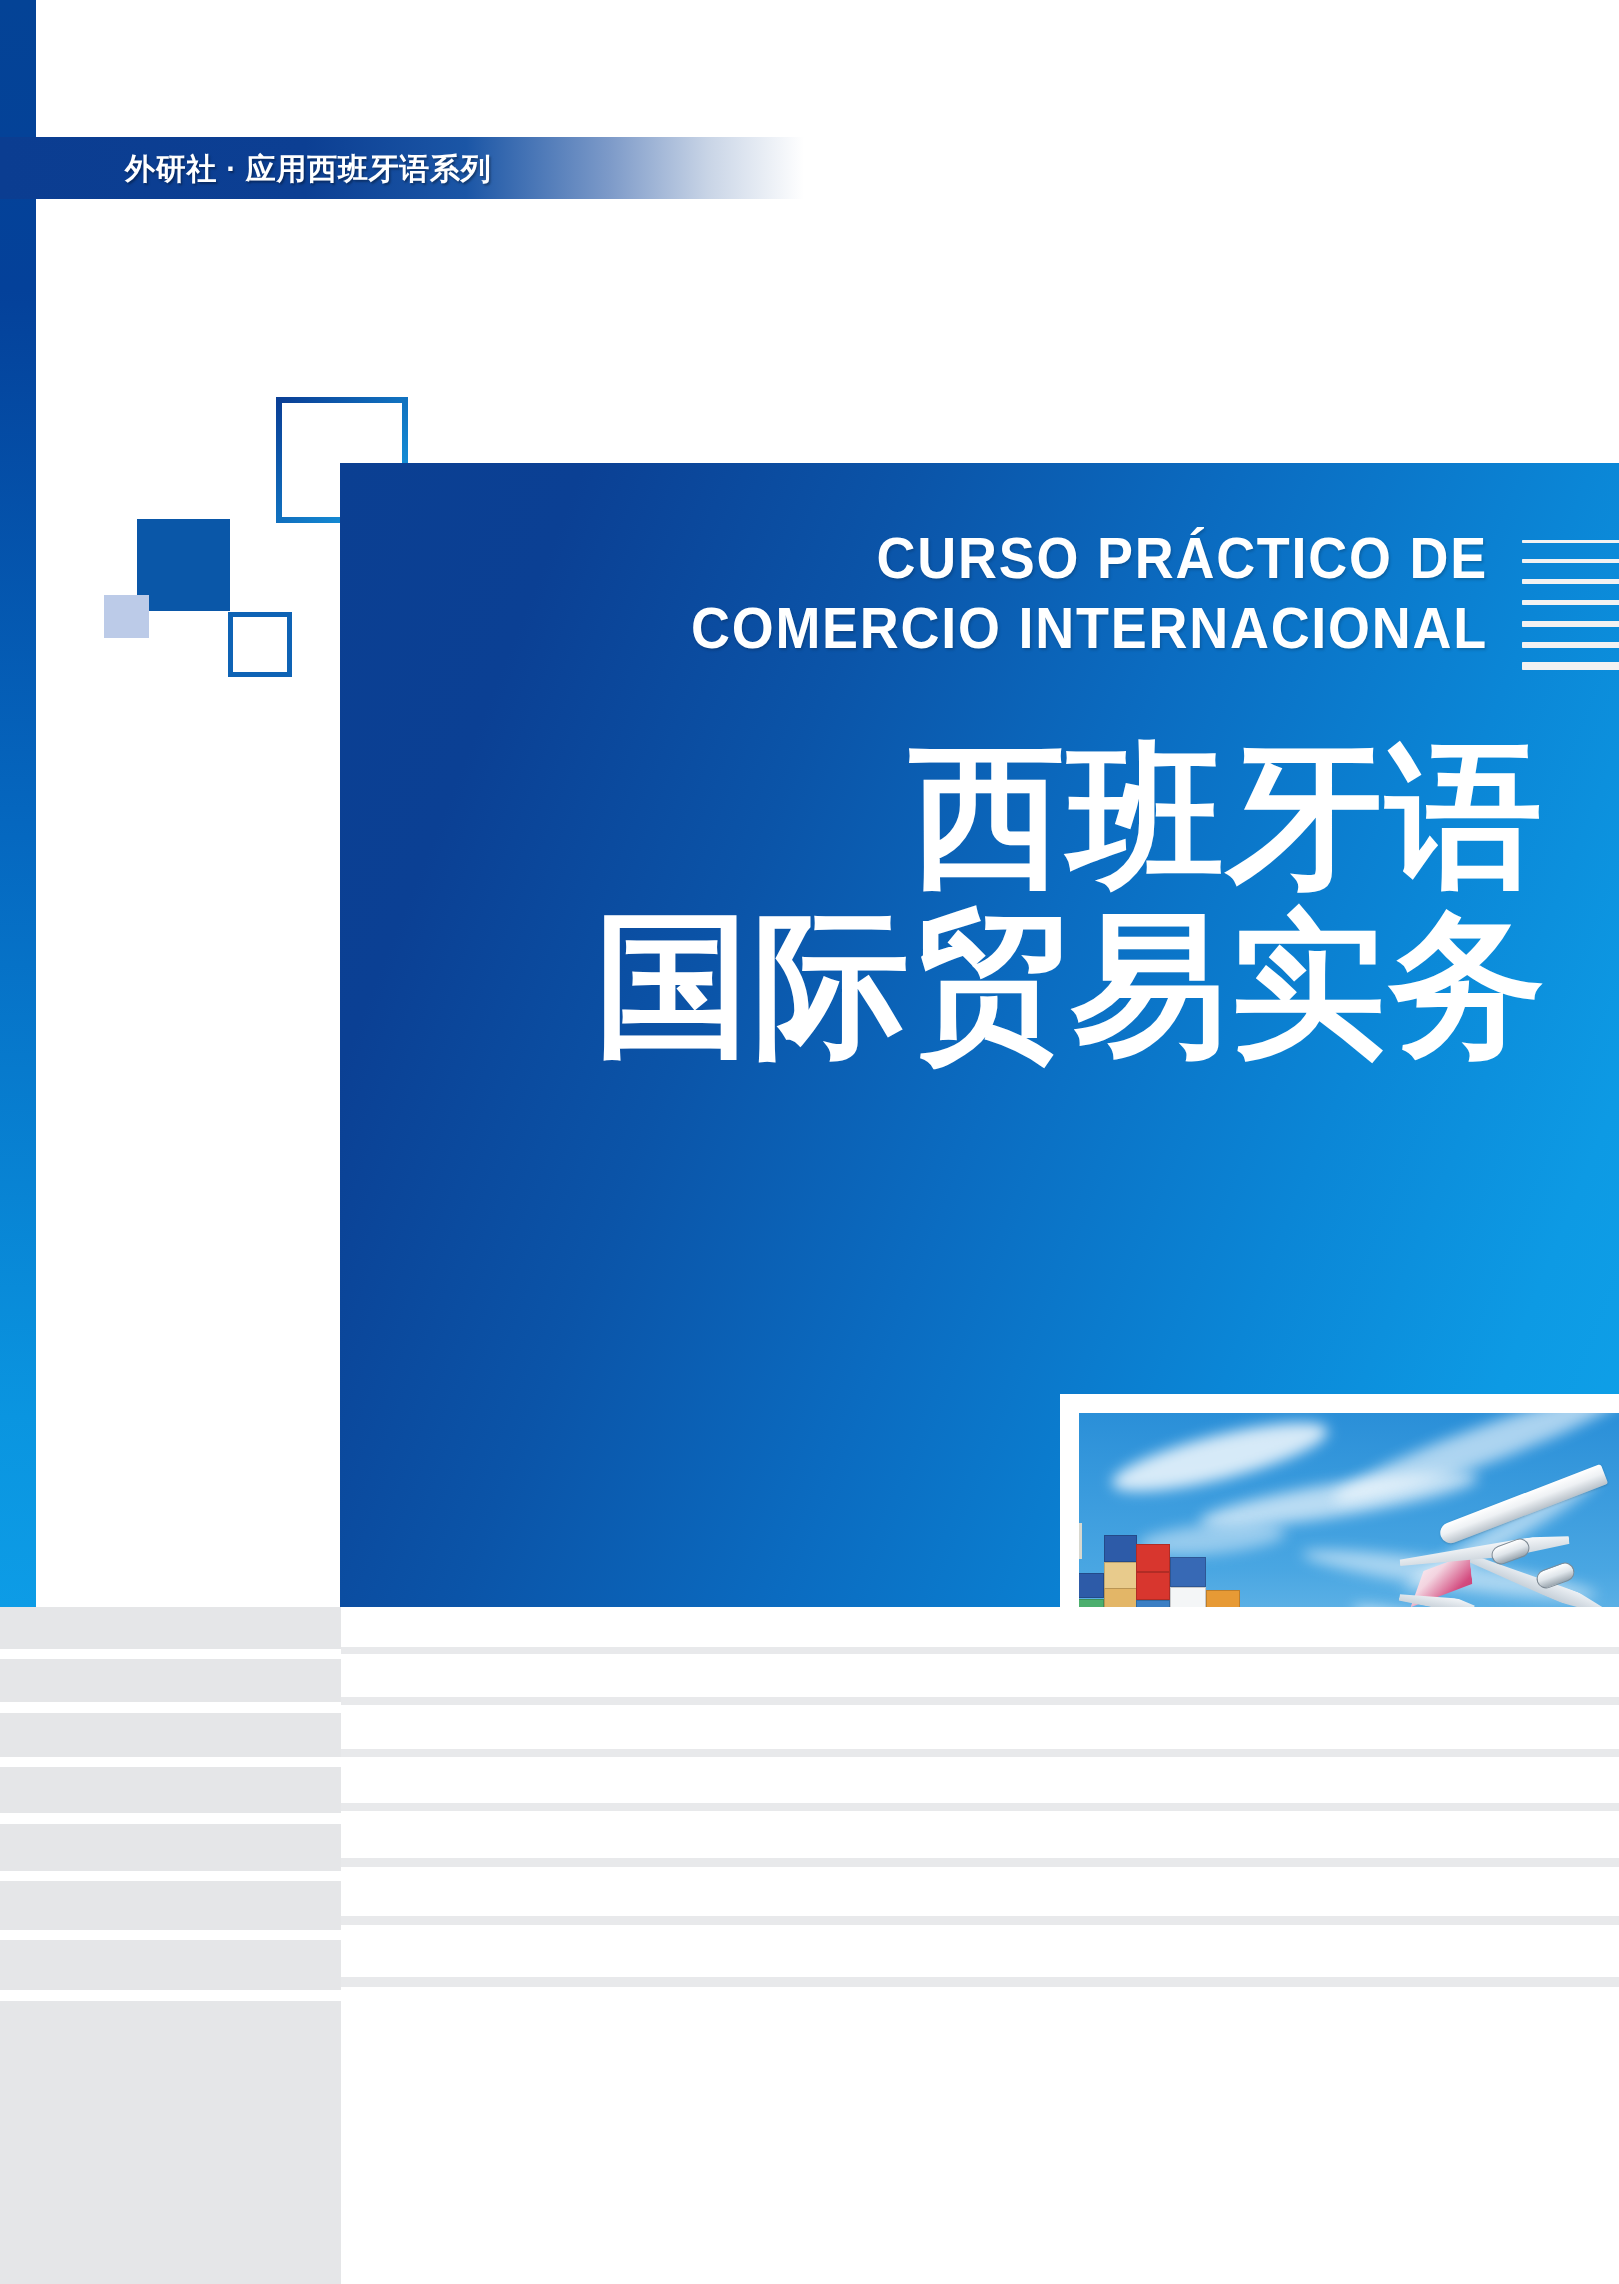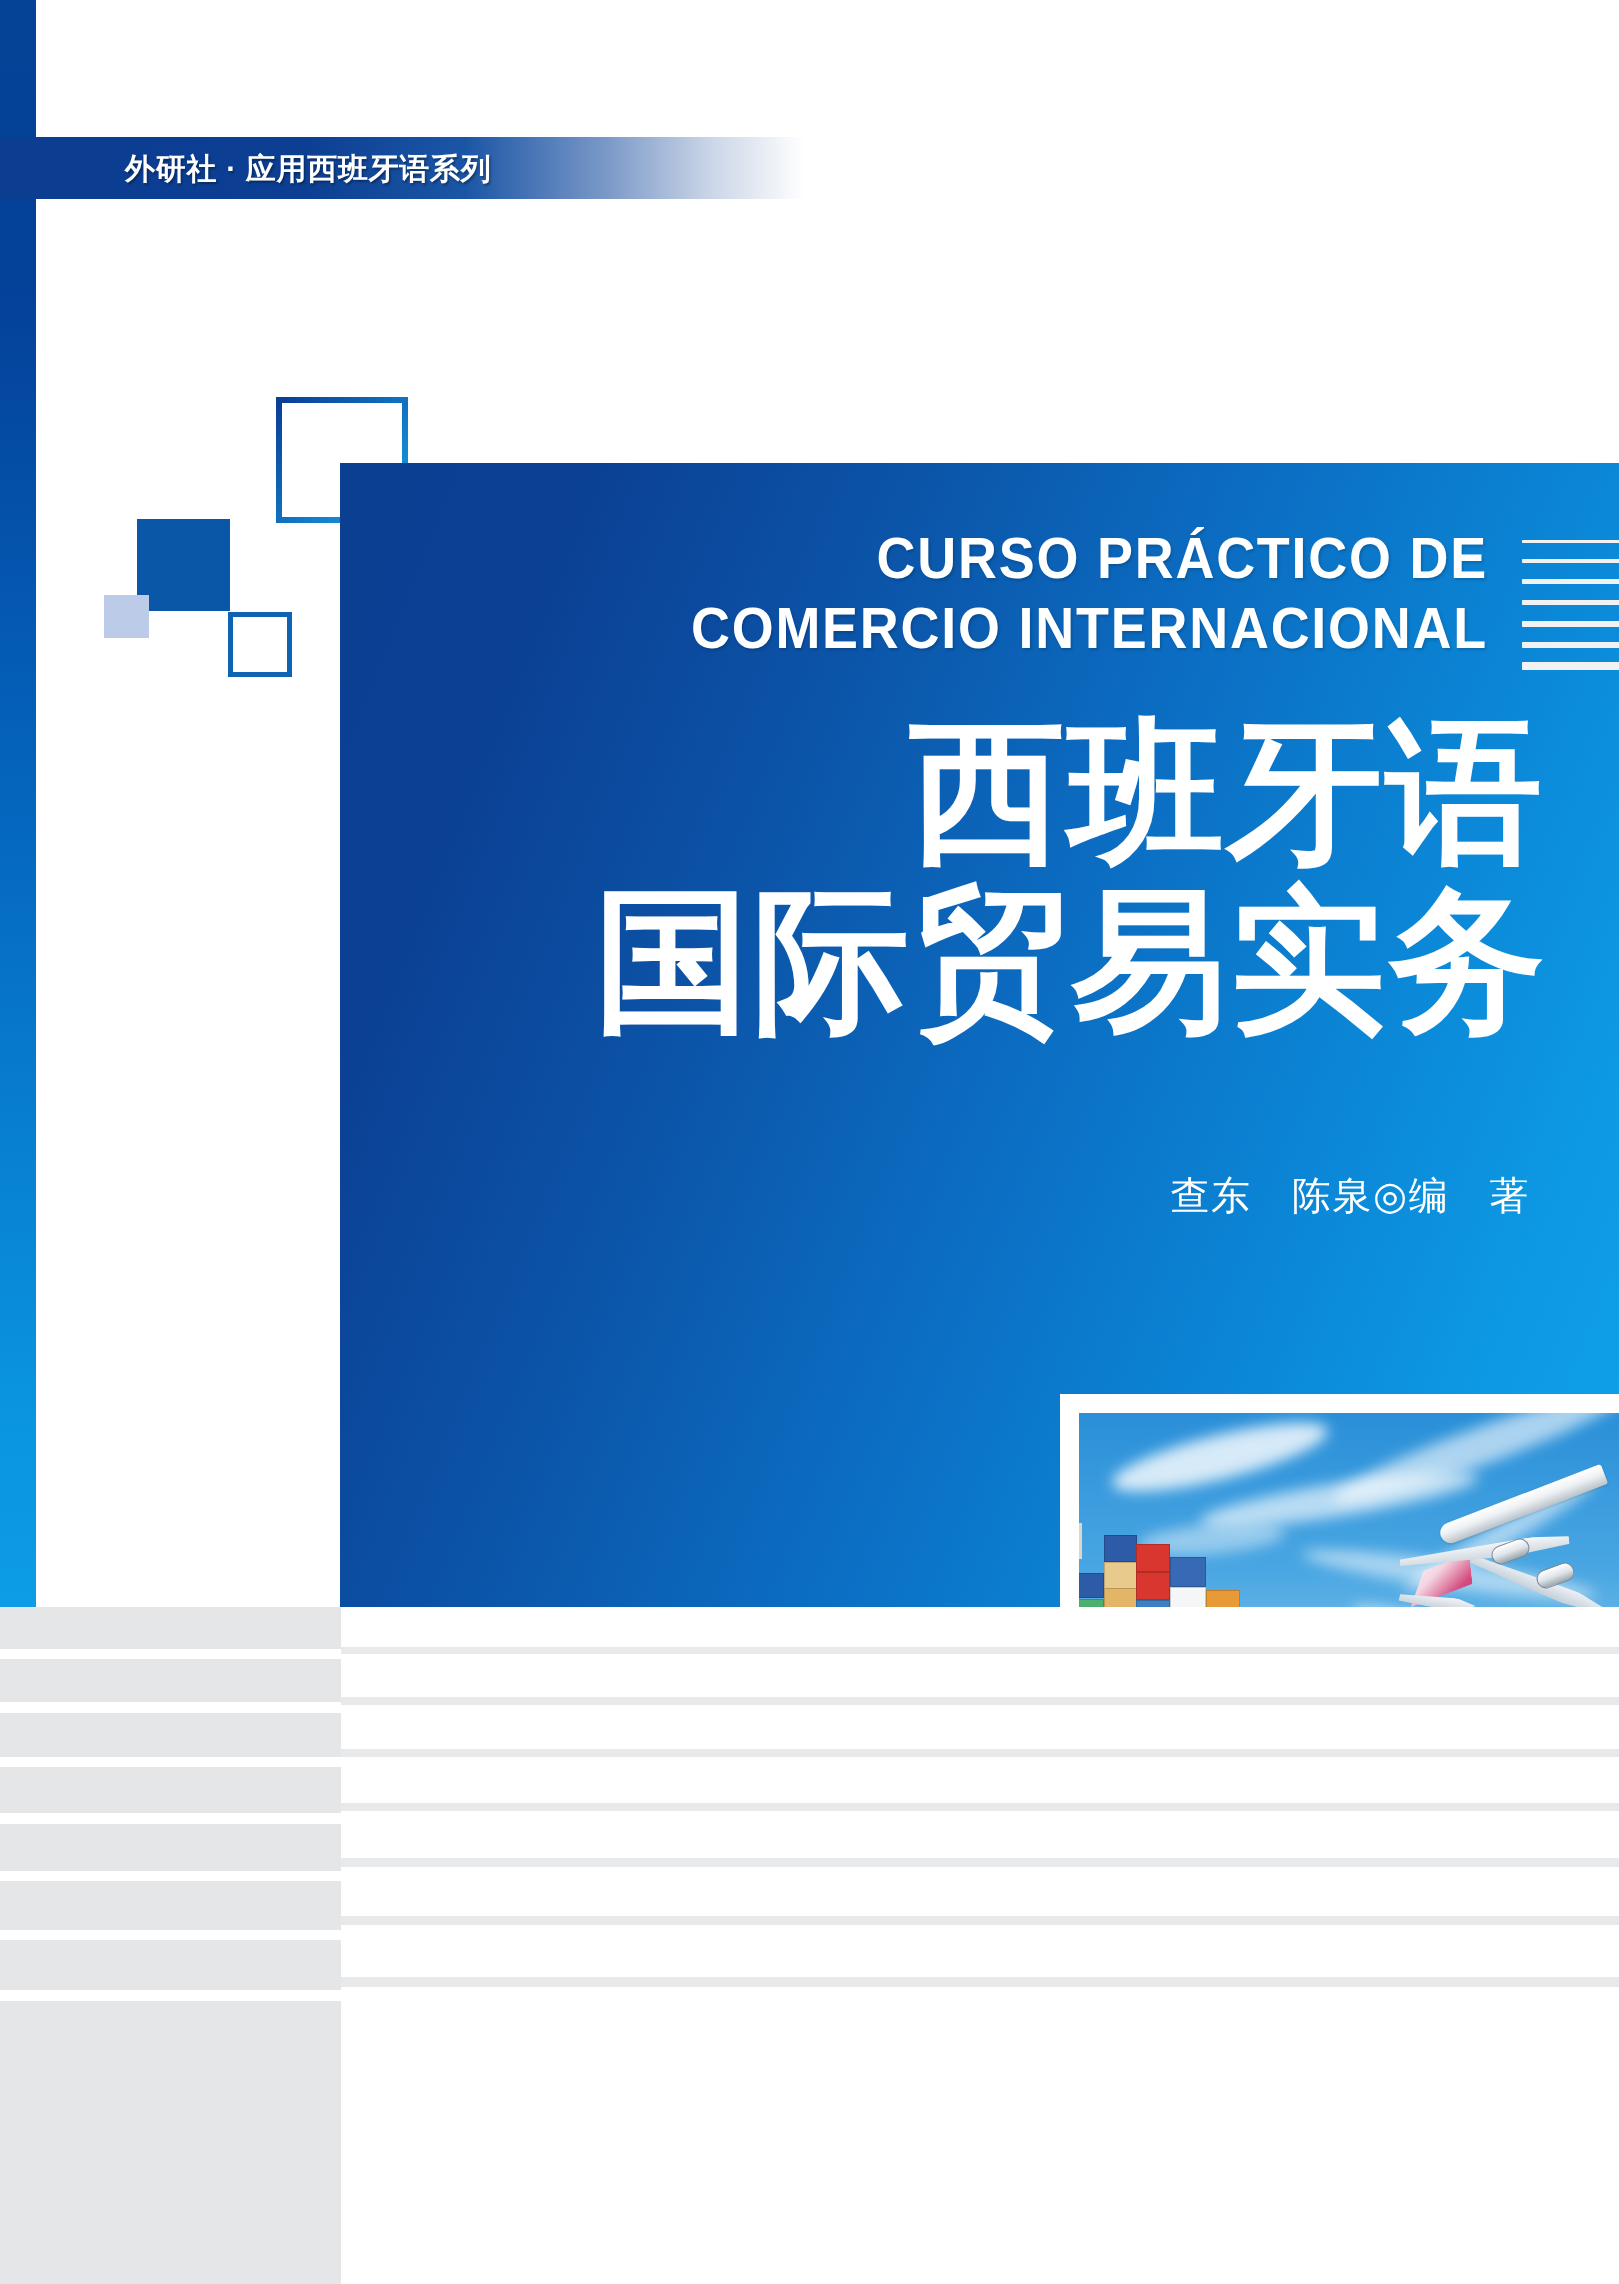--- a/index.html
+++ b/index.html
@@ -93,21 +93,21 @@
 
   
   .cn-title {
     position:absolute; left:451px; top:708px; width:1097px;
     text-align:right; color:#ffffff;
     font-family:"DejaVu Sans","Liberation Sans",sans-serif;
     font-weight:bold; font-size:156px; line-height:169px;
     letter-spacing:3px; white-space:nowrap;
   }
   .cn-line { display:block; }
-  .cn-line-1 { padding-right:3px; }
+  .cn-line-1 { padding-right:3px;margin-top:24px; }
   .cn-line-2 { padding-right:0px; }
 
   
   .authors {
     position:absolute; right:90px; top:1170px;
     color:#ffffff; font-size:39px; line-height:52px;
     font-family:"DejaVu Sans","Liberation Sans",sans-serif;
     letter-spacing:1.5px; white-space:nowrap;
   }
 
@@ -277,21 +277,20 @@
     <i class="r5"></i>
     <i class="r6"></i>
     <i class="r7"></i>
   </div>
 
   <div class="cn-title">
     <span class="cn-line cn-line-1">西班牙语</span>
     <span class="cn-line cn-line-2">国际贸易实务</span>
   </div>
 
-  <div class="authors">查东　陈泉◎编　著</div>
 
   <div class="photo-frame">
     <div class="photo">
 
       <div class="cloud c1"></div>
       <div class="cloud c2"></div>
       <div class="cloud c3"></div>
       <div class="cloud c4"></div>
       <div class="cloud c5"></div>
       <div class="cloud c6"></div>

